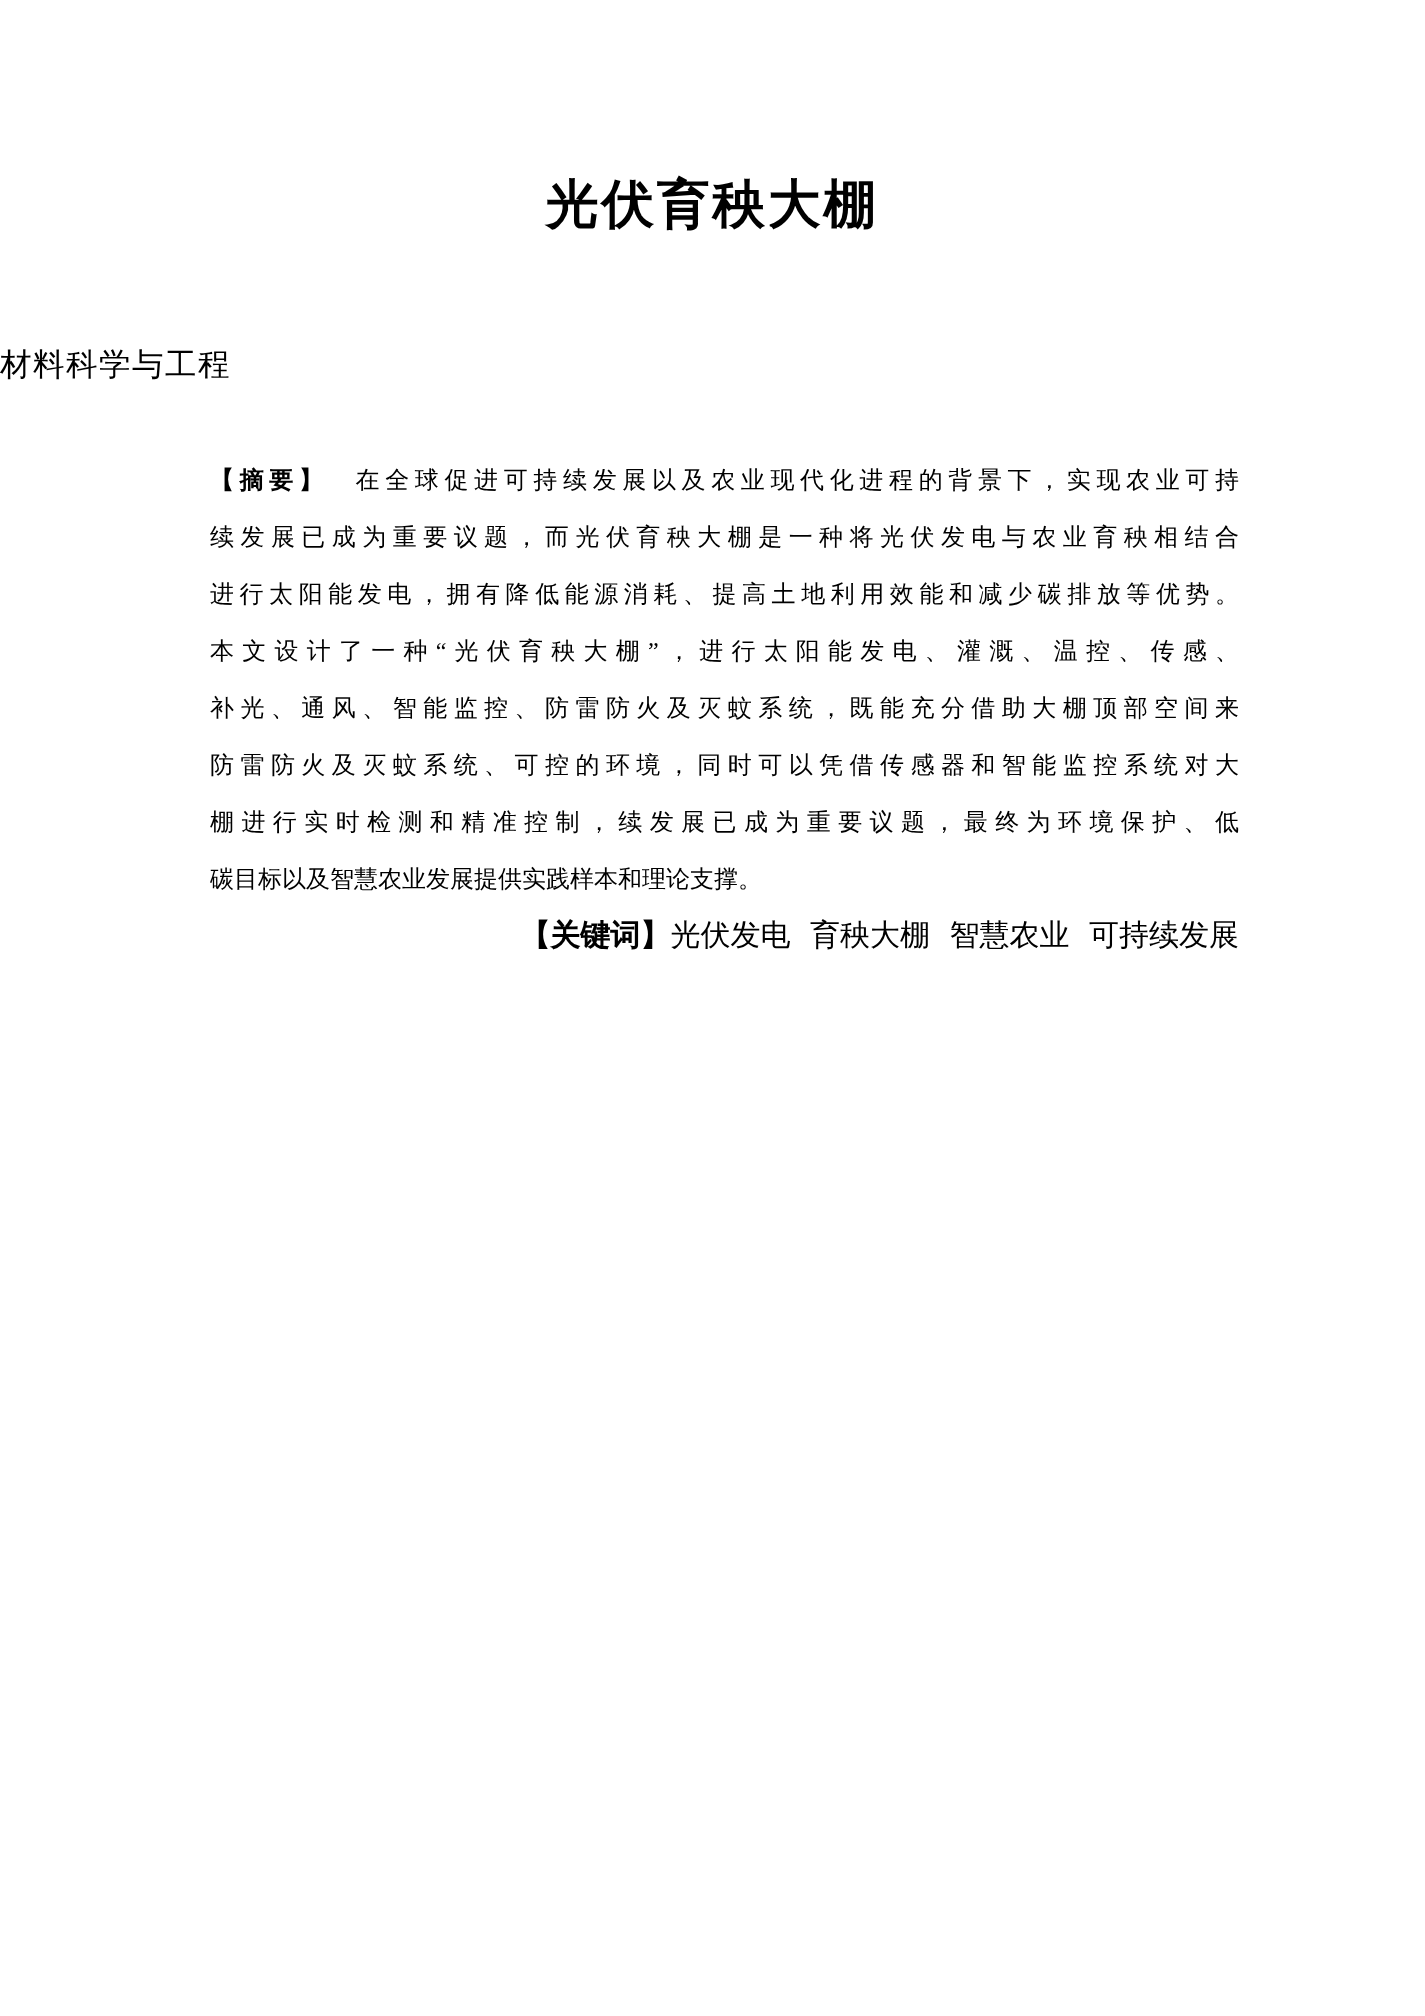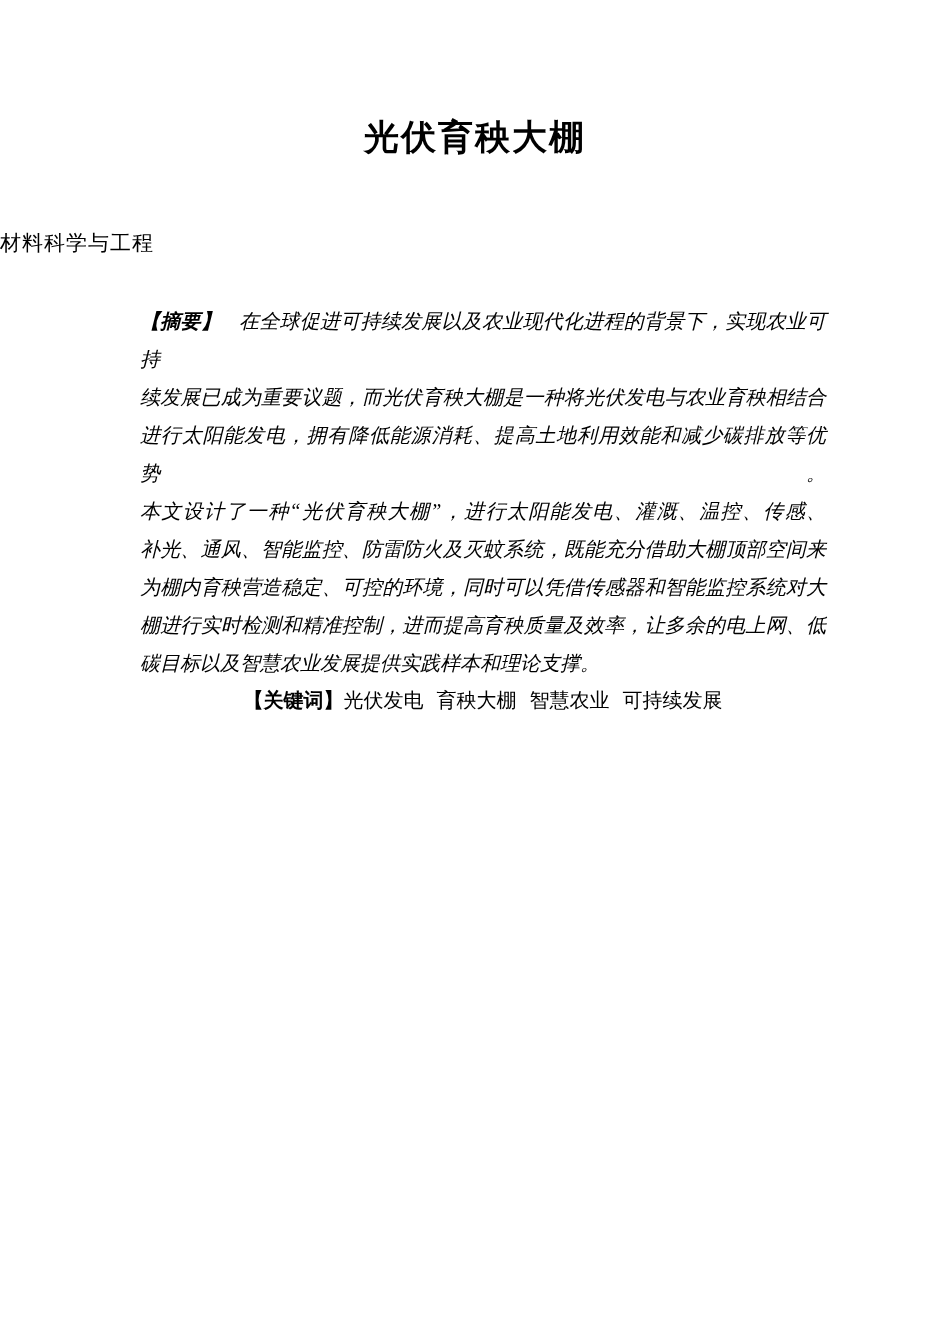--- a/index.html
+++ b/index.html
@@ -36,43 +36,42 @@
     text-align: left;
     font-weight: 400;
     font-size: 21px;
     line-height: 30px;
     letter-spacing: 1px;
   }
   .content {
     margin: 44px 124px 0 140px; 
   }
   .abs-line {
-    font-size: 20px;
+    font-size: 16px;
     line-height: 38px;
     text-align: justify;
     text-align-last: justify;
     text-justify: inter-character;
-    font-style: italic;
   }
   .abs-line.last {
     text-align: center;
     text-align-last: left;
   }
   .label-bold {
     font-family: "Liberation Sans", sans-serif;
     font-weight: 700;
   }
   .abs-label {
     margin-right: 18px;
   }
   .keywords-line {
     margin: 2px 0 0 0;
     font-size: 20px;
     line-height: 33px;
-    text-align: center;
+    text-align: right;
   }
   .kw-item {
     margin-right: 13px;
   }
   .kw-item:last-child {
     margin-right: 0;
   }
 </style>
 </head>
 <body>
@@ -100,25 +99,25 @@
     <div class="abs-line">
       <span>本文设计了一种“光伏育秧大棚”，进行太阳能发电、灌溉、温控、传感、</span>
     </div>
 
     <div class="abs-line">
       <span>补光、通风、智能监控、防雷防火及灭蚊系统，既能充分借助大棚顶部空间来</span>
     </div>
 
 
     <div class="abs-line">
-      <span>为棚内育秧营造稳定、可控的环境，同时可以凭借传感器和智能监控系统对大</span>
+      <span>防雷防火及灭蚊系统、可控的环境，同时可以凭借传感器和智能监控系统对大</span>
     </div>
 
     <div class="abs-line">
-      <span>棚进行实时检测和精准控制，进而提高育秧质量及效率，让多余的电上网、低</span>
+      <span>棚进行实时检测和精准控制，续发展已成为重要议题，最终为环境保护、低</span>
     </div>
 
     <div class="abs-line last">
       <span>碳目标以及智慧农业发展提供实践样本和理论支撑。</span>
     </div>
 
     <p class="keywords-line">
       <span class="label-bold">【关键词】</span><span><span class="kw-item">光伏发电</span><span class="kw-item">育秧大棚</span><span class="kw-item">智慧农业</span><span class="kw-item">可持续发展</span></span>
     </p>
 

